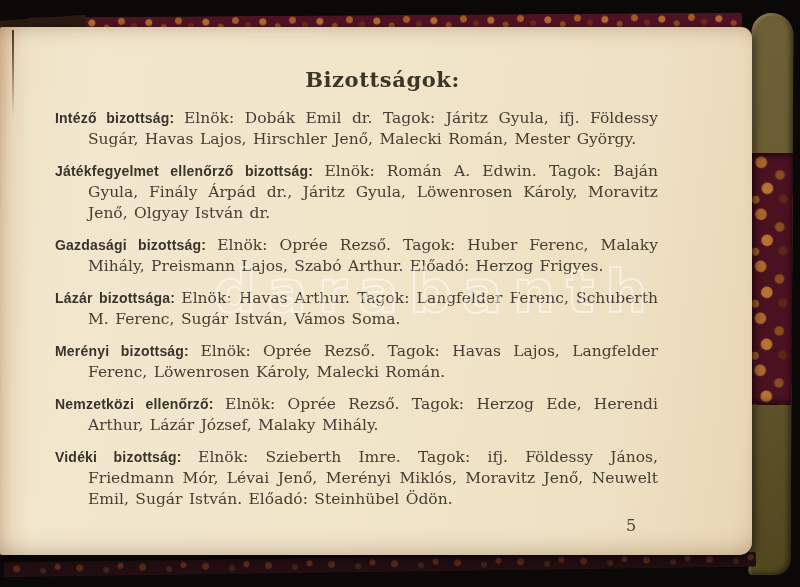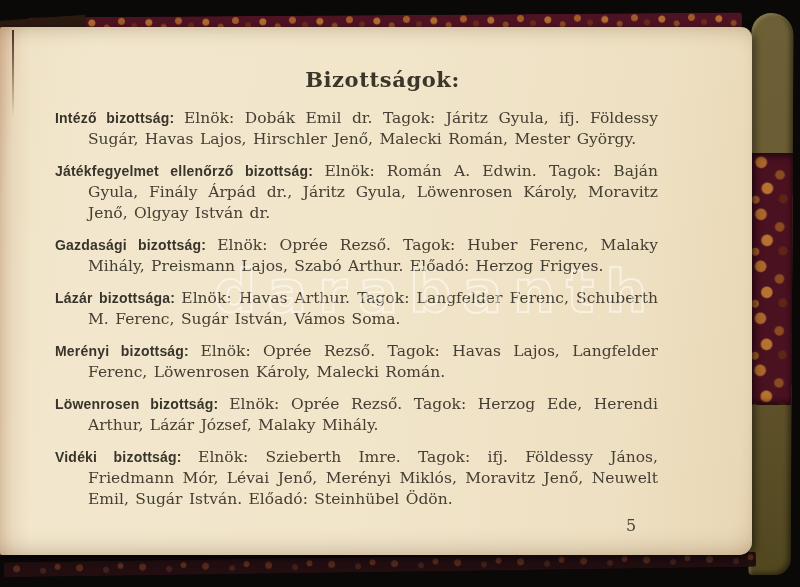--- a/index.html
+++ b/index.html
@@ -127,21 +127,21 @@
     <div class="spine-line"></div>
 
     <div class="text-block">
       <h1 class="title">Bizottságok:</h1>
       <div id="paragraphs">
           <div class="para"><span class="run-committee">Intéző bizottság: </span><span class="run-role">Elnök: </span><span class="run-names">Dobák Emil dr. </span><span class="run-role">Tagok: </span><span class="run-names">Járitz Gyula, ifj. Földessy Sugár, Havas Lajos, Hirschler Jenő, Malecki Román, Mester György.</span></div>
           <div class="para"><span class="run-committee">Játékfegyelmet ellenőrző bizottság: </span><span class="run-role">Elnök: </span><span class="run-names">Román A. Edwin. </span><span class="run-role">Tagok: </span><span class="run-names">Baján Gyula, Finály Árpád dr., Járitz Gyula, Löwenrosen Károly, Moravitz Jenő, Olgyay István dr.</span></div>
           <div class="para"><span class="run-committee">Gazdasági bizottság: </span><span class="run-role">Elnök: </span><span class="run-names">Oprée Rezső. </span><span class="run-role">Tagok: </span><span class="run-names">Huber Ferenc, Malaky Mihály, Preismann Lajos, Szabó Arthur. </span><span class="run-role">Előadó: </span><span class="run-names">Herzog Frigyes.</span></div>
           <div class="para"><span class="run-committee">Lázár bizottsága: </span><span class="run-role">Elnök: </span><span class="run-names">Havas Arthur. </span><span class="run-role">Tagok: </span><span class="run-names">Langfelder Ferenc, Schuberth M. Ferenc, Sugár István, Vámos Soma.</span></div>
           <div class="para"><span class="run-committee">Merényi bizottság: </span><span class="run-role">Elnök: </span><span class="run-names">Oprée Rezső. </span><span class="run-role">Tagok: </span><span class="run-names">Havas Lajos, Langfelder Ferenc, Löwenrosen Károly, Malecki Román.</span></div>
-          <div class="para"><span class="run-committee">Löwenrosen bizottság: </span><span class="run-role">Elnök: </span><span class="run-names">Oprée Rezső. </span><span class="run-role">Tagok: </span><span class="run-names">Herzog Ede, Herendi Arthur, Lázár József, Malaky Mihály.</span></div>
+          <div class="para"><span class="run-committee">Nemzetközi ellenőrző: </span><span class="run-role">Elnök: </span><span class="run-names">Oprée Rezső. </span><span class="run-role">Tagok: </span><span class="run-names">Herzog Ede, Herendi Arthur, Lázár József, Malaky Mihály.</span></div>
           <div class="para"><span class="run-committee">Vidéki bizottság: </span><span class="run-role">Elnök: </span><span class="run-names">Szieberth Imre. </span><span class="run-role">Tagok: </span><span class="run-names">ifj. Földessy János, Friedmann Mór, Lévai Jenő, Merényi Miklós, Moravitz Jenő, Neuwelt Emil, Sugár István. </span><span class="run-role">Előadó: </span><span class="run-names">Steinhübel Ödön.</span></div>
         </div>
     </div>
 
     <div class="page-number">5</div>
   </div>
 
   <div class="watermark">darabanth</div>
 
 </div>

